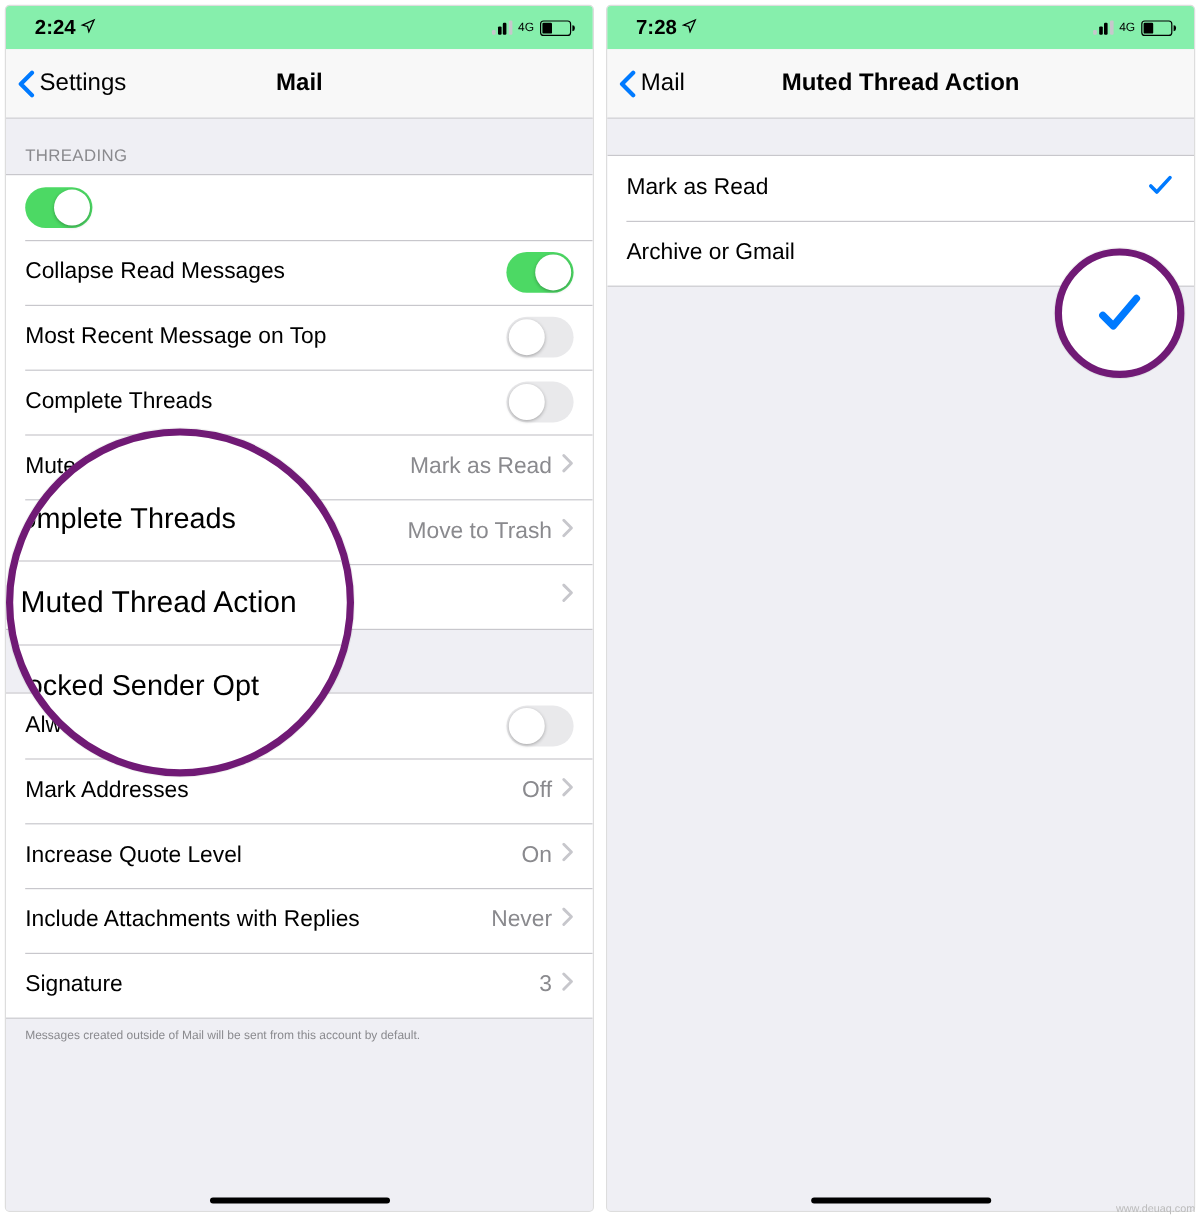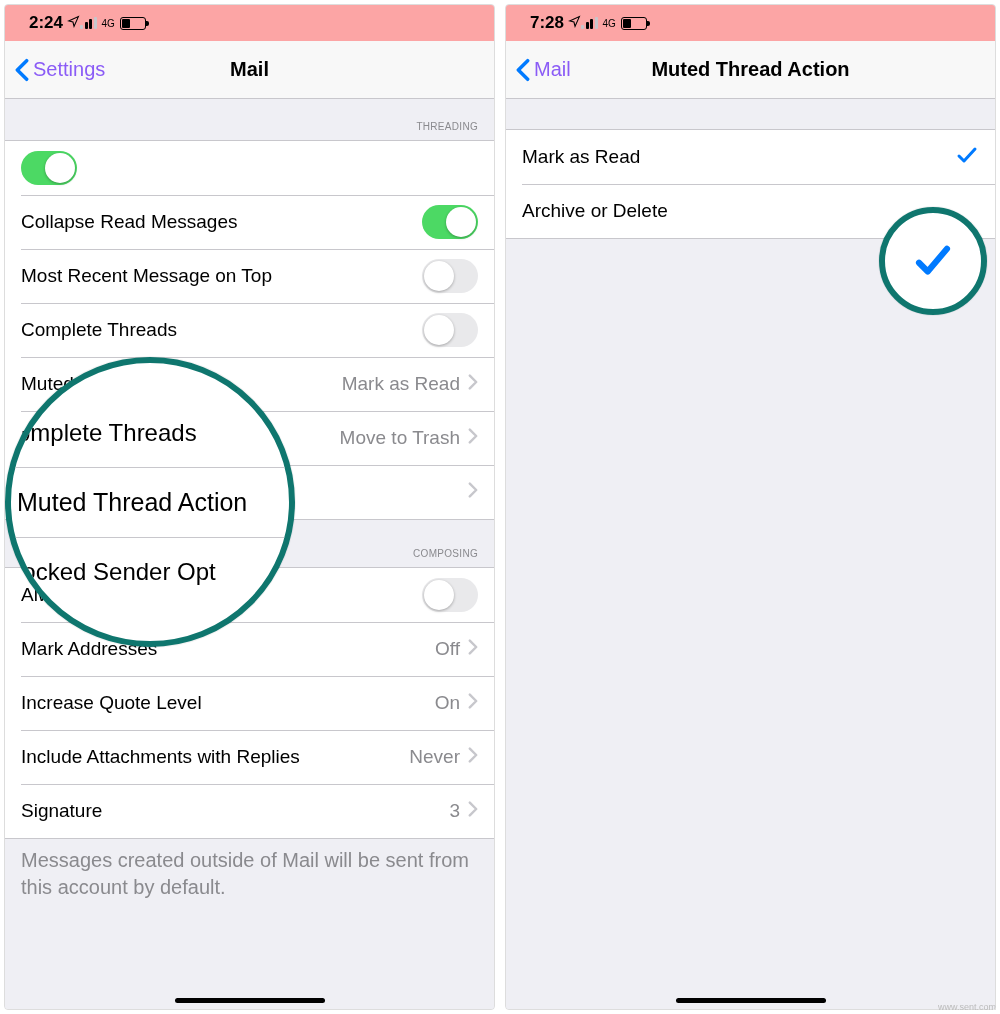--- a/index.html
+++ b/index.html
@@ -24,23 +24,24 @@
     border-radius: 4px;
     overflow: hidden;
     position: relative;
     border: 1px solid #ddd;
     display: flex;
     flex-direction: column;
   }
   
   .status-bar {
     height: 36px;
-    background: #fca5a5;
+    background: #86efac;
     display: flex;
     align-items: center;
+    justify-content: space-between;
     padding: 0 18px 0 24px;
     font-size: 17px;
     font-weight: 600;
     color: #000;
   }
   .status-left { display: flex; align-items: center; gap: 4px; }
   .status-right { display: flex; align-items: center; gap: 5px; }
   .sig-bars { display: inline-flex; align-items: flex-end; gap: 1.5px; height: 12px; }
   .sig-bars span { width: 3px; background: #000; border-radius: 1px; }
   .sig-bars span.off { background: #c7c7cc; }
@@ -61,37 +62,36 @@
     height: 58px;
     background: #f8f8f8;
     border-bottom: 1px solid #c8c7cc;
     display: flex;
     align-items: center;
     position: relative;
     padding: 0 10px;
   }
   .nav-back {
     display: flex; align-items: center;
-    color: #8b5cf6; font-size: 20px;
+    color: #000000; font-size: 20px;
     cursor: default;
   }
   .nav-back svg { width: 14px; height: 24px; margin-right: 4px; }
   .nav-title {
     position: absolute; left: 0; right: 0;
     text-align: center;
     font-size: 20px; font-weight: 600; color: #000;
     pointer-events: none;
   }
   
   .content { flex: 1 1 auto; overflow: hidden; background:#efeff4; position: relative; }
   .section-header {
-    font-size: 10px; color: #8a8a8e; letter-spacing: 0.3px;
+    font-size: 14px; color: #8a8a8e; letter-spacing: 0.3px;
     padding: 28px 16px 8px 16px;
     text-transform: uppercase;
-    text-align: right;
   }
   .section-header.first { padding-top: 22px; }
   .group {
     background: #fff;
     border-top: 1px solid #c8c7cc;
     border-bottom: 1px solid #c8c7cc;
   }
   .row {
     min-height: 54px;
     display: flex;
@@ -116,33 +116,33 @@
   }
   .toggle.on { background:#4cd964; }
   .toggle .knob {
     position:absolute; top:2px; width:30px; height:30px; border-radius:50%;
     background:#fff; box-shadow: 0 1px 3px rgba(0,0,0,.3);
     left: 2px;
   }
   .toggle.on .knob { left: auto; right: 2px; }
   
   .footer-note {
-    font-size: 20px; color:#8a8a8e; padding: 8px 16px 16px 16px; line-height: 1.35;
+    font-size: 10px; color:#8a8a8e; padding: 8px 16px 16px 16px; line-height: 1.35;
   }
   
   .home-ind {
     position:absolute; bottom:6px; left:50%; transform:translateX(-50%);
     width: 150px; height:5px; background:#000; border-radius:3px;
   }
   
   .check { color:#007aff; }
   .check svg { width: 24px; height: 24px; }
   
   .magnifier {
-    position:absolute; border-radius:50%; border: 6px solid #0f766e;
+    position:absolute; border-radius:50%; border: 6px solid #701a75;
     background:#fff; overflow:hidden;
     box-shadow: 0 0 0 1px rgba(0,0,0,.05);
   }
   .mag-left {
     width: 290px; height: 290px;
     left: 0px; top: 258px;
   }
   .mag-left .inner {
     position:absolute; inset:0;
     display:flex; flex-direction:column; justify-content:center;
@@ -346,29 +346,29 @@
       <div class="group">
         <div class="row">
           <span class="label">Mark as Read</span>
           <span class="check">
             <svg viewBox="0 0 24 24">
                 <polyline points="4,13 9,18 20,6" fill="none" stroke="#007aff" stroke-width="3" stroke-linecap="round" stroke-linejoin="round"></polyline>
               </svg>
           </span>
         </div>
         <div class="row">
-          <span class="label">Archive or Delete</span>
+          <span class="label">Archive or Gmail</span>
         </div>
       </div>
 
       <div class="magnifier mag-right">
         <svg viewBox="0 0 24 24">
             <polyline points="4,13 9,18 20,5" fill="none" stroke="#007aff" stroke-width="3.5" stroke-linecap="round" stroke-linejoin="round"></polyline>
           </svg>
       </div>
     </div>
 
     <div class="home-ind"></div>
   </div>
 
 </div>
 
-<div class="watermark">www.sent.com</div>
+<div class="watermark">www.deuaq.com</div>
 
 </body></html>

